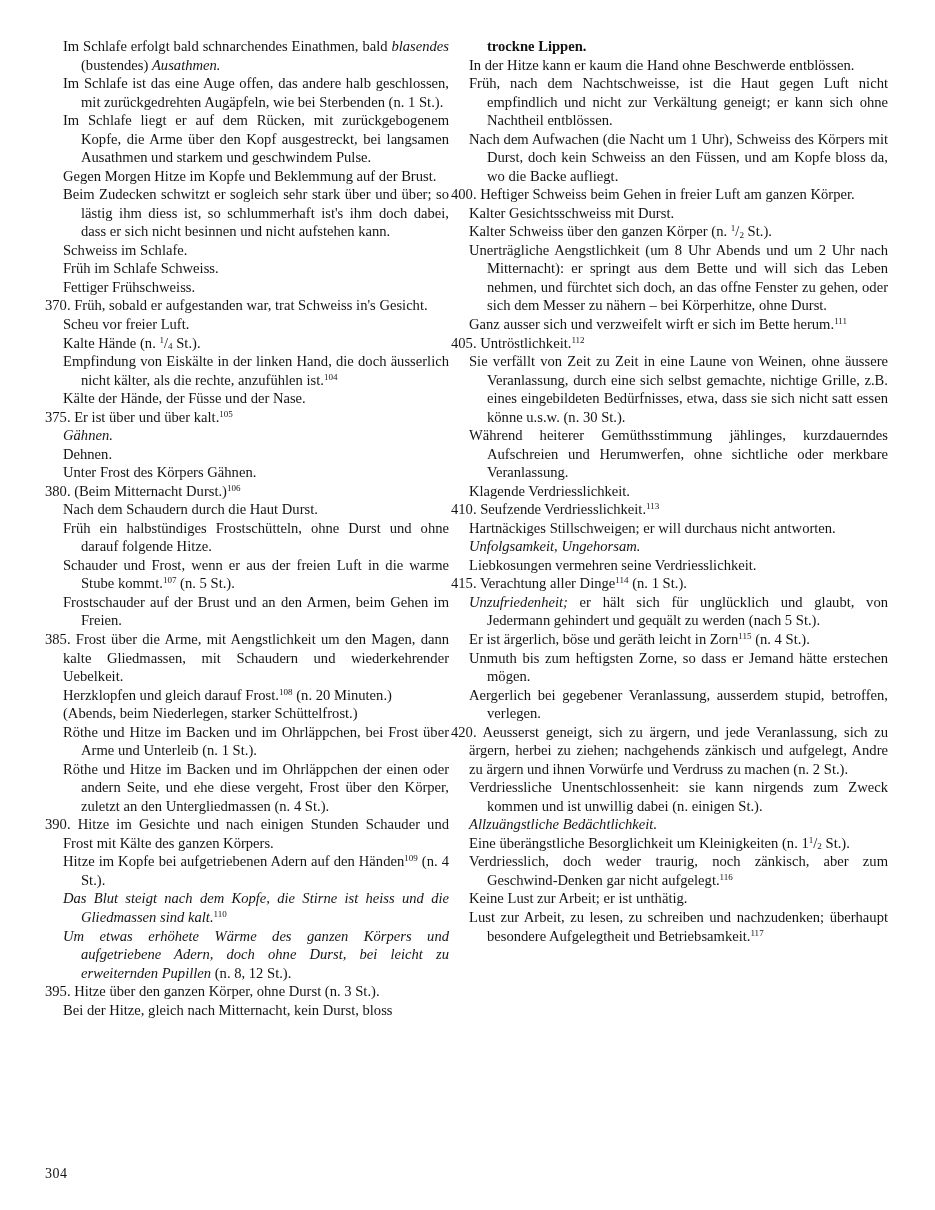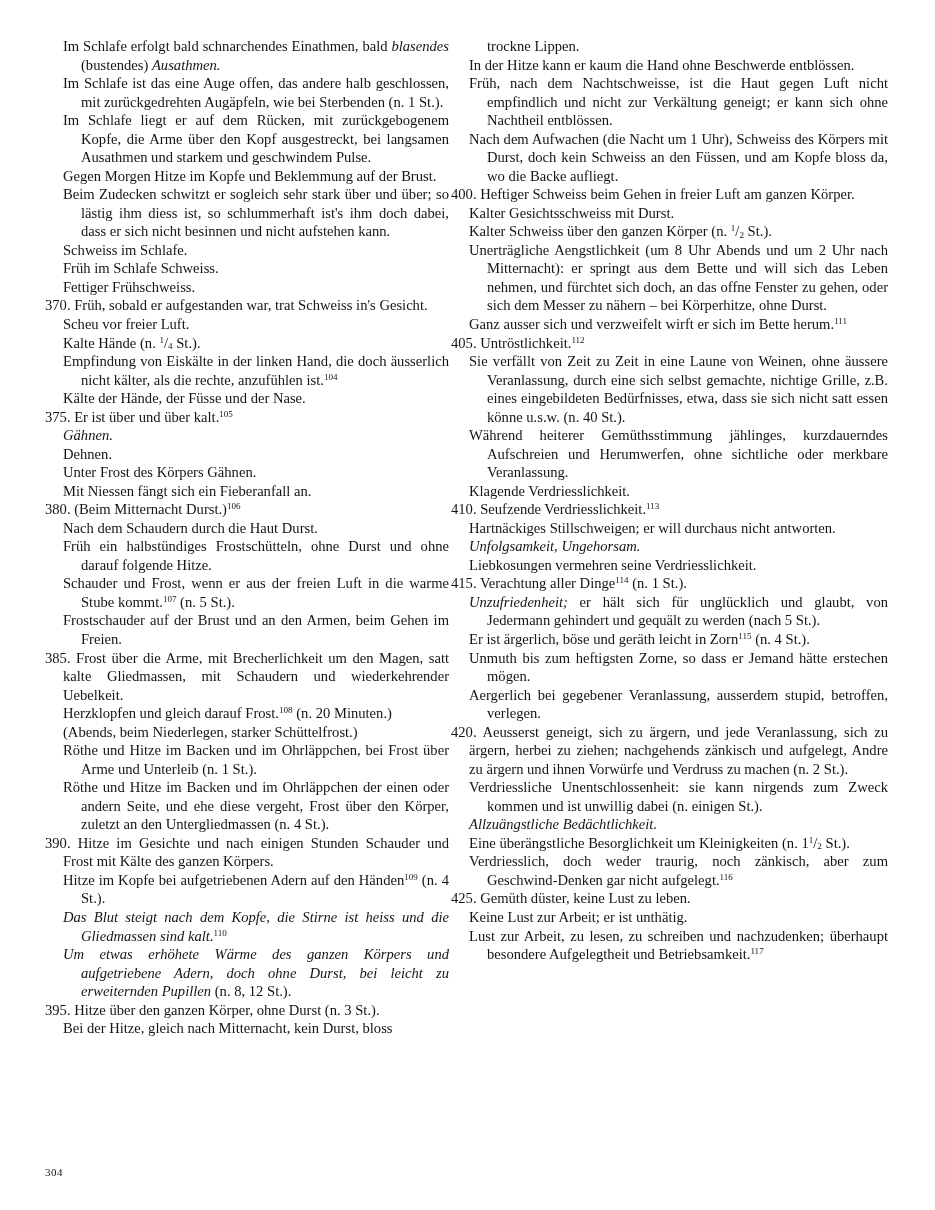--- a/index.html
+++ b/index.html
@@ -33,39 +33,40 @@
     padding-left: 36px;
     text-indent: -18px;
   }
   .entry.numbered {
     padding-left: 18px;
     text-indent: -18px;
   }
   .entry.cont {
     padding-left: 36px;
     text-indent: 0;
+    font-weight: bold;
   }
   .entry i { font-style: italic; }
   .sup {
     font-size: 0.62em;
     position: relative;
     top: -0.55em;
     line-height: 0;
   }
   .sub {
     font-size: 0.62em;
     position: relative;
     top: 0.15em;
     line-height: 0;
   }
   .footer {
     position: absolute;
     left: 45px;
     top: 1166px;
-    font-size: 11px;
+    font-size: 14px;
     letter-spacing: 0.5px;
   }
 </style>
 </head>
 <body>
 
 <div class="page">
   <div class="columns">
     <div class="col left">
         <p class="entry"><span>Im Schlafe erfolgt bald schnarchendes Einathmen, bald </span><i>blasendes</i><span> (bustendes) </span><i>Ausathmen.</i></p>
@@ -78,27 +79,26 @@
         <p class="entry"><span>Fettiger Frühschweiss.</span></p>
         <p class="entry numbered"><span>370. </span><span>Früh, sobald er aufgestanden war, trat Schweiss in's Gesicht.</span></p>
         <p class="entry"><span>Scheu vor freier Luft.</span></p>
         <p class="entry"><span>Kalte Hände (n. </span><span class="sup">1</span><span>/</span><span class="sub">4</span><span> St.).</span></p>
         <p class="entry"><span>Empfindung von Eiskälte in der linken Hand, die doch äusserlich nicht kälter, als die rechte, anzufühlen ist.</span><span class="sup">104</span></p>
         <p class="entry"><span>Kälte der Hände, der Füsse und der Nase.</span></p>
         <p class="entry numbered"><span>375. </span><span>Er ist über und über kalt.</span><span class="sup">105</span></p>
         <p class="entry"><i>Gähnen.</i></p>
         <p class="entry"><span>Dehnen.</span></p>
         <p class="entry"><span>Unter Frost des Körpers Gähnen.</span></p>
-        <p class="entry"><span>Mit Niessen fängt sich ein Fieberanfall an.</span></p>
         <p class="entry numbered"><span>380. </span><span>(Beim Mitternacht Durst.)</span><span class="sup">106</span></p>
         <p class="entry"><span>Nach dem Schaudern durch die Haut Durst.</span></p>
         <p class="entry"><span>Früh ein halbstündiges Frostschütteln, ohne Durst und ohne darauf folgende Hitze.</span></p>
         <p class="entry"><span>Schauder und Frost, wenn er aus der freien Luft in die warme Stube kommt.</span><span class="sup">107</span><span> (n. 5 St.).</span></p>
         <p class="entry"><span>Frostschauder auf der Brust und an den Armen, beim Gehen im Freien.</span></p>
-        <p class="entry numbered"><span>385. </span><span>Frost über die Arme, mit Brecherlichkeit um den Magen, satt kalte Gliedmassen, mit Schaudern und wiederkehrender Uebelkeit.</span></p>
+        <p class="entry numbered"><span>385. </span><span>Frost über die Arme, mit Aengstlichkeit um den Magen, dann kalte Gliedmassen, mit Schaudern und wiederkehrender Uebelkeit.</span></p>
         <p class="entry"><span>Herzklopfen und gleich darauf Frost.</span><span class="sup">108</span><span> (n. 20 Minuten.)</span></p>
         <p class="entry"><span>(Abends, beim Niederlegen, starker Schüttelfrost.)</span></p>
         <p class="entry"><span>Röthe und Hitze im Backen und im Ohrläppchen, bei Frost über Arme und Unterleib (n. 1 St.).</span></p>
         <p class="entry"><span>Röthe und Hitze im Backen und im Ohrläppchen der einen oder andern Seite, und ehe diese vergeht, Frost über den Körper, zuletzt an den Untergliedmassen (n. 4 St.).</span></p>
         <p class="entry numbered"><span>390. </span><span>Hitze im Gesichte und nach einigen Stunden Schauder und Frost mit Kälte des ganzen Körpers.</span></p>
         <p class="entry"><span>Hitze im Kopfe bei aufgetriebenen Adern auf den Händen</span><span class="sup">109</span><span> (n. 4 St.).</span></p>
         <p class="entry"><i>Das Blut steigt nach dem Kopfe, die Stirne ist heiss und die Gliedmassen sind kalt.</i><span class="sup">110</span></p>
         <p class="entry"><i>Um etwas erhöhete Wärme des ganzen Körpers und aufgetriebene Adern, doch ohne Durst, bei leicht zu erweiternden Pupillen</i><span> (n. 8, 12 St.).</span></p>
         <p class="entry numbered"><span>395. </span><span>Hitze über den ganzen Körper, ohne Durst (n. 3 St.).</span></p>
         <p class="entry"><span>Bei der Hitze, gleich nach Mitternacht, kein Durst, bloss</span></p>
@@ -107,36 +107,35 @@
         <p class="entry cont"><span>trockne Lippen.</span></p>
         <p class="entry"><span>In der Hitze kann er kaum die Hand ohne Beschwerde entblössen.</span></p>
         <p class="entry"><span>Früh, nach dem Nachtschweisse, ist die Haut gegen Luft nicht empfindlich und nicht zur Verkältung geneigt; er kann sich ohne Nachtheil entblössen.</span></p>
         <p class="entry"><span>Nach dem Aufwachen (die Nacht um 1 Uhr), Schweiss des Körpers mit Durst, doch kein Schweiss an den Füssen, und am Kopfe bloss da, wo die Backe aufliegt.</span></p>
         <p class="entry numbered"><span>400. </span><span>Heftiger Schweiss beim Gehen in freier Luft am ganzen Körper.</span></p>
         <p class="entry"><span>Kalter Gesichtsschweiss mit Durst.</span></p>
         <p class="entry"><span>Kalter Schweiss über den ganzen Körper (n. </span><span class="sup">1</span><span>/</span><span class="sub">2</span><span> St.).</span></p>
         <p class="entry"><span>Unerträgliche Aengstlichkeit (um 8 Uhr Abends und um 2 Uhr nach Mitternacht): er springt aus dem Bette und will sich das Leben nehmen, und fürchtet sich doch, an das offne Fenster zu gehen, oder sich dem Messer zu nähern – bei Körperhitze, ohne Durst.</span></p>
         <p class="entry"><span>Ganz ausser sich und verzweifelt wirft er sich im Bette herum.</span><span class="sup">111</span></p>
         <p class="entry numbered"><span>405. </span><span>Untröstlichkeit.</span><span class="sup">112</span></p>
-        <p class="entry"><span>Sie verfällt von Zeit zu Zeit in eine Laune von Weinen, ohne äussere Veranlassung, durch eine sich selbst gemachte, nichtige Grille, z.B. eines eingebildeten Bedürfnisses, etwa, dass sie sich nicht satt essen könne u.s.w. (n. 40 St.).</span></p>
+        <p class="entry"><span>Sie verfällt von Zeit zu Zeit in eine Laune von Weinen, ohne äussere Veranlassung, durch eine sich selbst gemachte, nichtige Grille, z.B. eines eingebildeten Bedürfnisses, etwa, dass sie sich nicht satt essen könne u.s.w. (n. 30 St.).</span></p>
         <p class="entry"><span>Während heiterer Gemüthsstimmung jählinges, kurzdauerndes Aufschreien und Herumwerfen, ohne sichtliche oder merkbare Veranlassung.</span></p>
         <p class="entry"><span>Klagende Verdriesslichkeit.</span></p>
         <p class="entry numbered"><span>410. </span><span>Seufzende Verdriesslichkeit.</span><span class="sup">113</span></p>
         <p class="entry"><span>Hartnäckiges Stillschweigen; er will durchaus nicht antworten.</span></p>
         <p class="entry"><i>Unfolgsamkeit, Ungehorsam.</i></p>
         <p class="entry"><span>Liebkosungen vermehren seine Verdriesslichkeit.</span></p>
         <p class="entry numbered"><span>415. </span><span>Verachtung aller Dinge</span><span class="sup">114</span><span> (n. 1 St.).</span></p>
         <p class="entry"><i>Unzufriedenheit;</i><span> er hält sich für unglücklich und glaubt, von Jedermann gehindert und gequält zu werden (nach 5 St.).</span></p>
         <p class="entry"><span>Er ist ärgerlich, böse und geräth leicht in Zorn</span><span class="sup">115</span><span> (n. 4 St.).</span></p>
         <p class="entry"><span>Unmuth bis zum heftigsten Zorne, so dass er Jemand hätte erstechen mögen.</span></p>
         <p class="entry"><span>Aergerlich bei gegebener Veranlassung, ausserdem stupid, betroffen, verlegen.</span></p>
         <p class="entry numbered"><span>420. </span><span>Aeusserst geneigt, sich zu ärgern, und jede Veranlassung, sich zu ärgern, herbei zu ziehen; nachgehends zänkisch und aufgelegt, Andre zu ärgern und ihnen Vorwürfe und Verdruss zu machen (n. 2 St.).</span></p>
         <p class="entry"><span>Verdriessliche Unentschlossenheit: sie kann nirgends zum Zweck kommen und ist unwillig dabei (n. einigen St.).</span></p>
         <p class="entry"><i>Allzuängstliche Bedächtlichkeit.</i></p>
         <p class="entry"><span>Eine überängstliche Besorglichkeit um Kleinigkeiten (n. 1</span><span class="sup">1</span><span>/</span><span class="sub">2</span><span> St.).</span></p>
         <p class="entry"><span>Verdriesslich, doch weder traurig, noch zänkisch, aber zum Geschwind-Denken gar nicht aufgelegt.</span><span class="sup">116</span></p>
-        <p class="entry numbered"><span>425. </span><span>Gemüth düster, keine Lust zu leben.</span></p>
         <p class="entry"><span>Keine Lust zur Arbeit; er ist unthätig.</span></p>
         <p class="entry"><span>Lust zur Arbeit, zu lesen, zu schreiben und nachzudenken; überhaupt besondere Aufgelegtheit und Betriebsamkeit.</span><span class="sup">117</span></p>
       </div>
   </div>
   <div class="footer">304</div>
 </div>
 
 </body></html>

